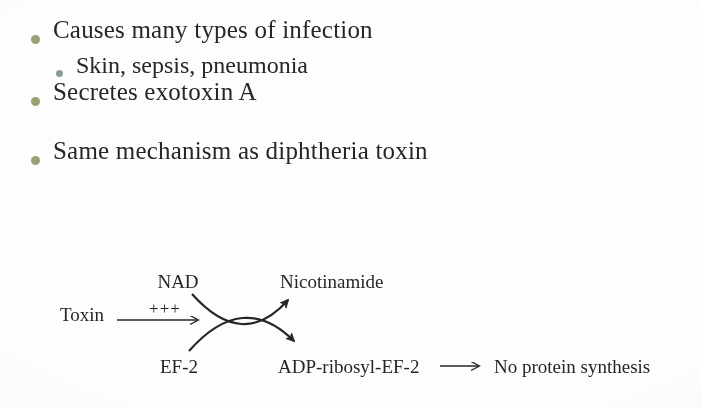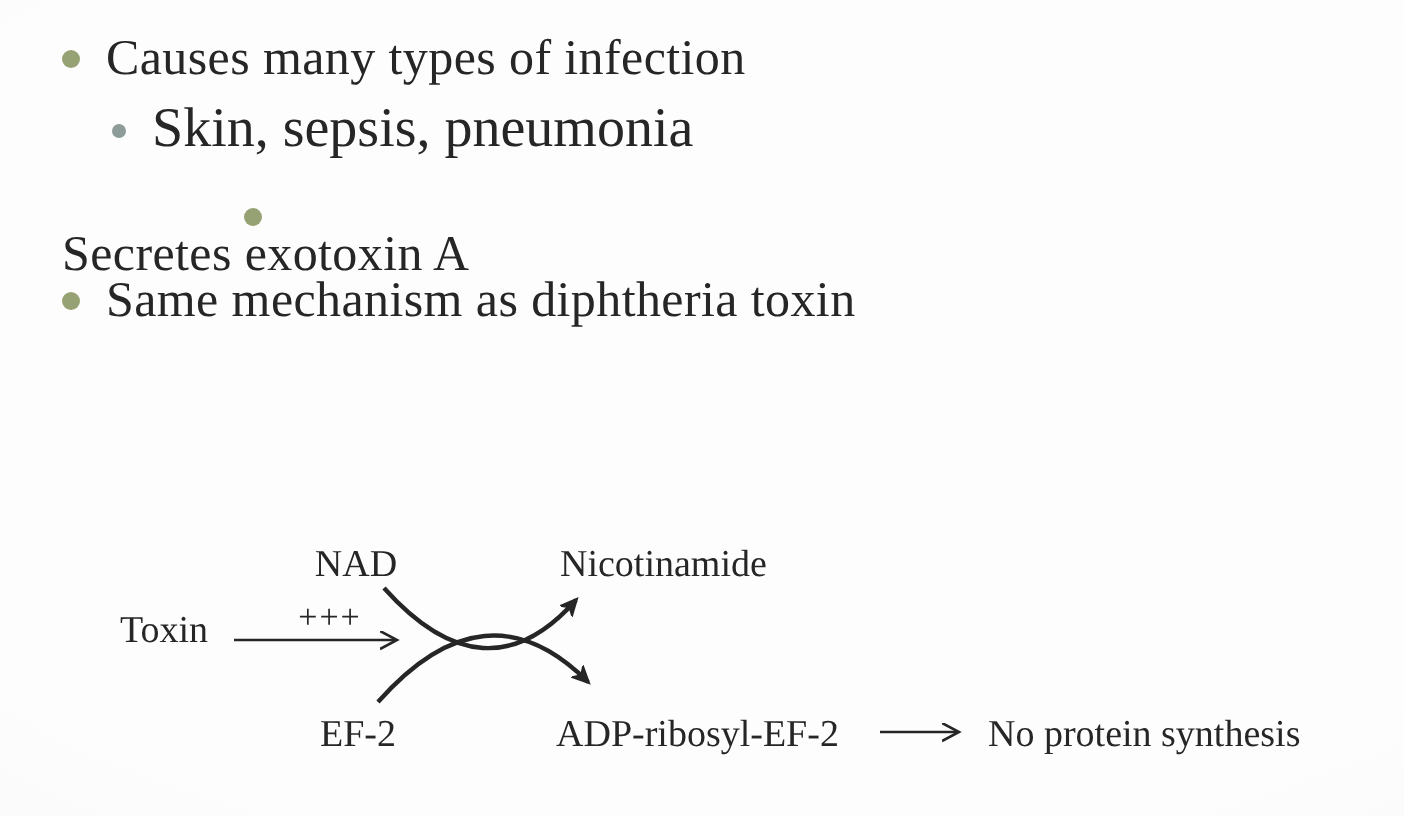--- a/index.html
+++ b/index.html
@@ -15,53 +15,53 @@
     background: radial-gradient(ellipse 120% 110% at 52% 45%, #fdfdfd 55%, #f4f4f3 100%);
     color: #262626;
   }
   .slide {
     position: absolute;
     inset: 0;
   }
   .row {
     position: absolute;
     display: flex;
-    align-items: center;
+    align-items: flex-end;
     white-space: nowrap;
   }
   .row .dot {
     border-radius: 50%;
     flex: 0 0 auto;
   }
   .lvl1 {
     left: 31px;
     font-size: 25px;
     line-height: 29px;
     letter-spacing: 0.2px;
   }
   .lvl1 .dot {
     width: 9px;
     height: 9px;
     background: #97a274;
     margin-right: 13px;
   }
   .lvl2 {
     left: 56px;
-    font-size: 28px;
+    font-size: 24px;
     line-height: 24px;
   }
   .lvl2 .dot {
     width: 7px;
     height: 7px;
     background: #8d9c98;
     margin-right: 13px;
   }
   .row1 { top: 15px; }
   .row2 { top: 53px; }
-  .row3 { top: 104px; flex-direction: column; }
+  .row3 { top: 77px; }
   .row4 { top: 136px; }
   .diagram {
     position: absolute;
     left: 0;
     top: 260px;
     width: 702px;
     height: 148px;
   }
   .diagram text {
     font-family: "Liberation Serif", serif;

